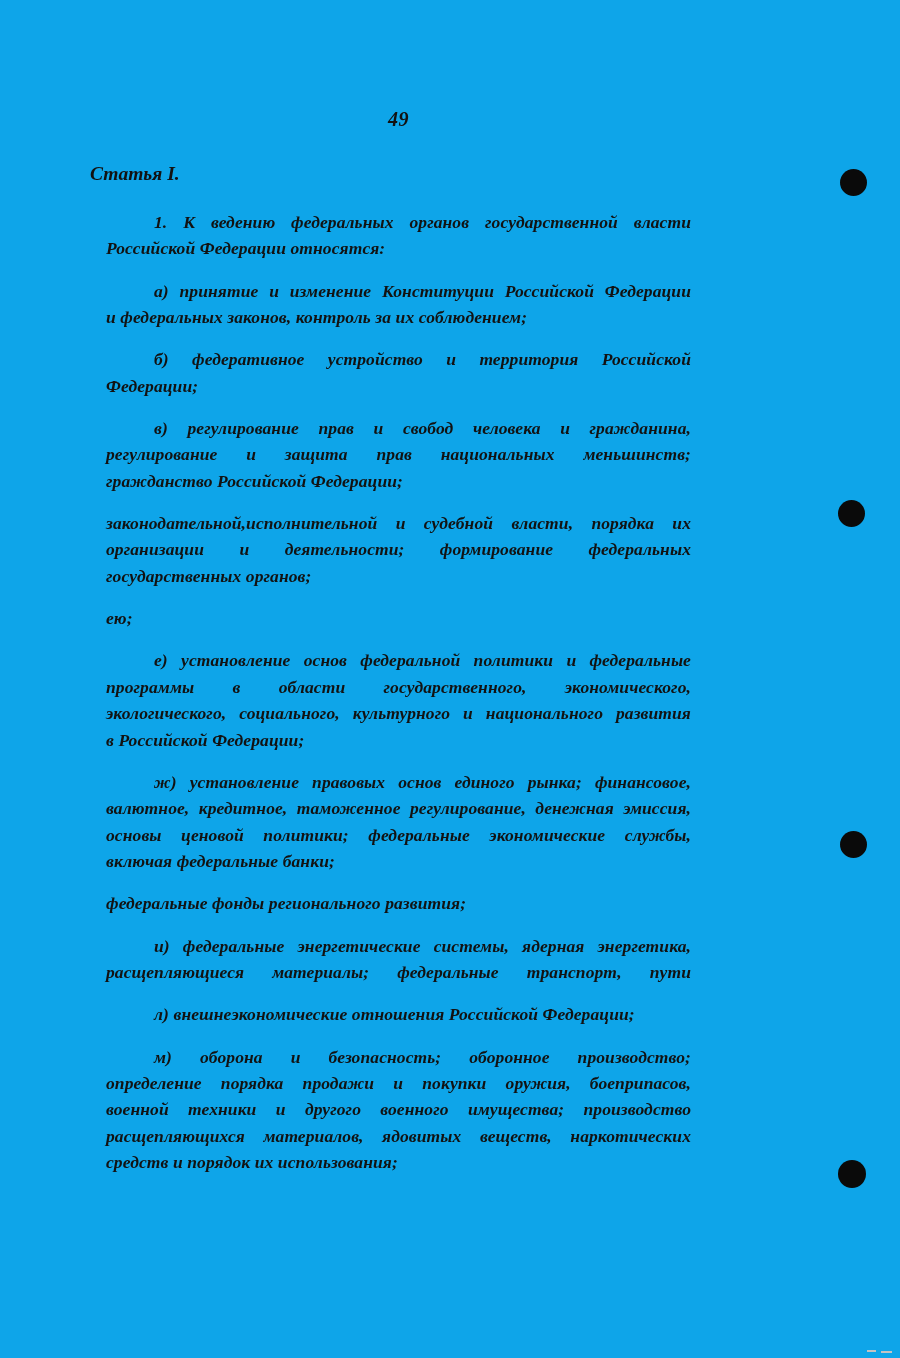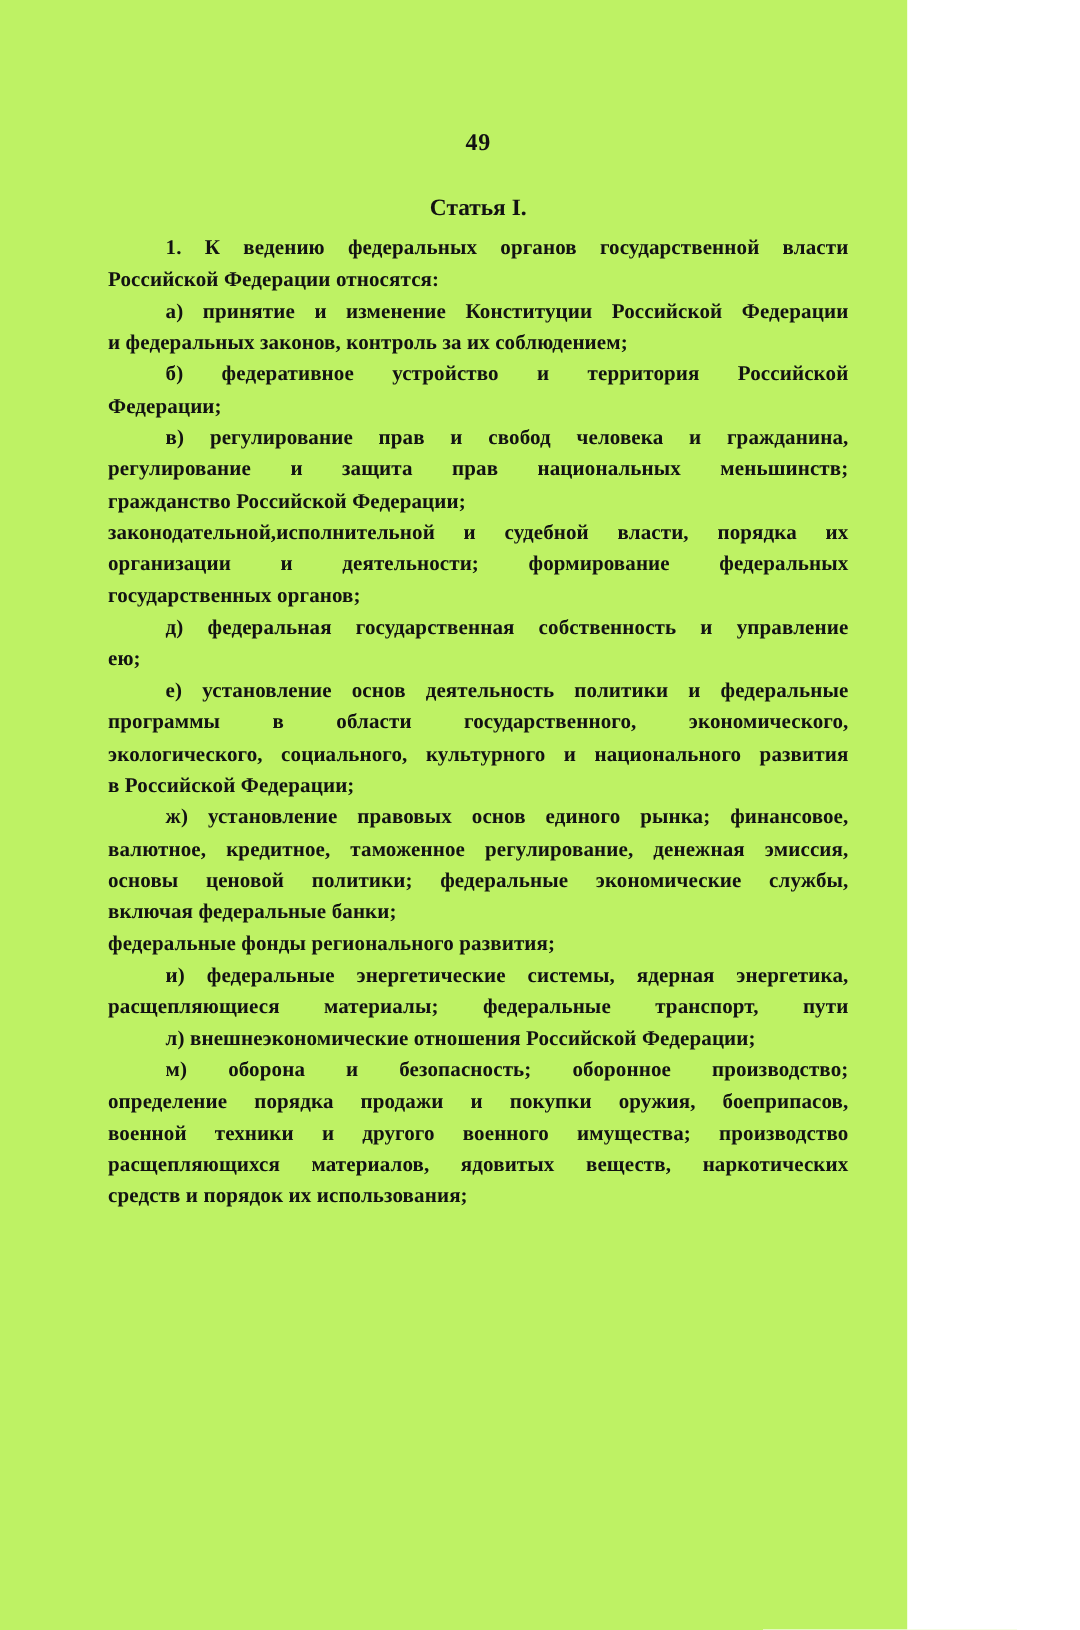--- a/index.html
+++ b/index.html
@@ -3,57 +3,58 @@
 <meta charset="utf-8">
 <title>Scanned page 49</title>
 <style>
   html, body {
     margin: 0;
     padding: 0;
     background: #ffffff;
   }
   .page {
     position: relative;
-    width: 756px;
+    width: 900px;
     height: 1358px;
-    background: #bef264;
+    background: #0ea5e9;
     overflow: hidden;
     font-family: "Liberation Serif", serif;
     color: #121212;
     font-weight: 700;
+    font-style: italic;
   }
   .page-number {
     position: absolute;
     top: 108px;
     left: 90px;
     width: 617px;
     text-align: center;
     font-size: 20px;
     letter-spacing: 0.5px;
   }
   .heading {
     position: absolute;
     top: 163px;
     left: 90px;
     width: 617px;
-    text-align: center;
+    text-align: left;
     font-size: 19.5px;
     margin: 0;
     font-weight: 700;
   }
   .body-text {
     position: absolute;
     top: 193px;
     left: 90px;
     width: 617px;
     font-size: 17.5px;
     line-height: 26.35px;
     letter-spacing: 0.1px;
   }
-  .para { margin: 0; }
+  .para { margin: 16px; }
   .line {
     text-align: justify;
     text-align-last: justify;
     white-space: normal;
   }
   .line.end { text-align-last: left; }
   .line.indent { padding-left: 48px; }
   .dot {
     position: absolute;
     width: 27px;
@@ -105,26 +106,25 @@
       <div class="line end">гражданство Российской Федерации;</div>
     </div>
 
     <div class="para">
       <div class="line">законодательной,исполнительной и судебной власти, порядка их</div>
       <div class="line">организации и деятельности; формирование федеральных</div>
       <div class="line end">государственных органов;</div>
     </div>
 
     <div class="para">
-      <div class="line indent">д) федеральная государственная собственность и управление</div>
       <div class="line end">ею;</div>
     </div>
 
     <div class="para">
-      <div class="line indent">е) установление основ деятельность политики и федеральные</div>
+      <div class="line indent">е) установление основ федеральной политики и федеральные</div>
       <div class="line">программы в области государственного, экономического,</div>
       <div class="line">экологического, социального, культурного и национального развития</div>
       <div class="line end">в Российской Федерации;</div>
     </div>
 
     <div class="para">
       <div class="line indent">ж) установление правовых основ единого рынка; финансовое,</div>
       <div class="line">валютное, кредитное, таможенное регулирование, денежная эмиссия,</div>
       <div class="line">основы ценовой политики; федеральные экономические службы,</div>
       <div class="line end">включая федеральные банки;</div>

